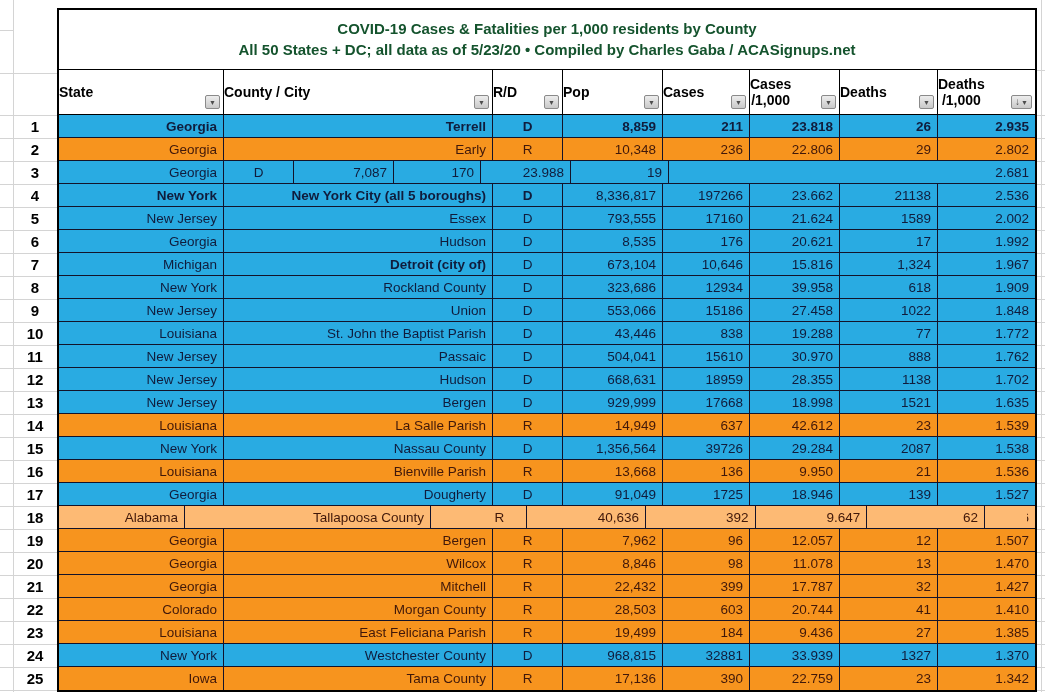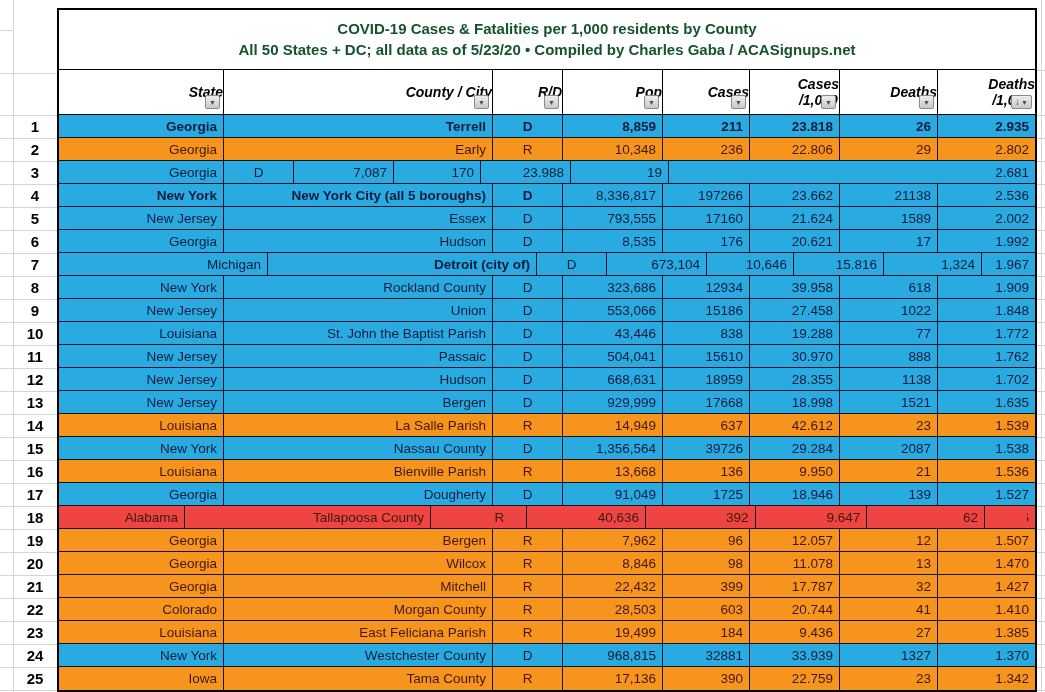--- a/index.html
+++ b/index.html
@@ -34,21 +34,21 @@
   }
   #title-block .tline{
     font-size:15px;font-weight:bold;color:#14532d;line-height:18px;text-align:center;
   }
   #header-row{
     height:45px;box-sizing:border-box;border-bottom:1px solid #000;
     display:flex;background:#fff;
   }
   .hcell{
     position:relative;box-sizing:border-box;border-right:1px solid #000;
-    display:flex;align-items:center;justify-content:flex-end;font-style:italic;
+    display:flex;align-items:center;justify-content:flex-start;
   }
   .hcell:last-child{border-right:none;}
   .hlabel{font-size:14px;font-weight:bold;color:#000;text-align:center;line-height:16px;}
   .filter-btn{
     position:absolute;right:3px;bottom:5px;width:15px;height:14px;
     background:linear-gradient(#ededed,#c9c9c9);
     border:1px solid #8a8a8a;border-radius:2px;box-sizing:border-box;
     display:flex;align-items:center;justify-content:center;cursor:pointer;
   }
   .filter-btn .tri{font-size:7px;color:#4d4d4d;line-height:7px;}
@@ -300,21 +300,21 @@
       <div class="trow party-D" style="background: rgb(41, 171, 226);">
         <div class="tcell col0">Georgia</div>
         <div class="tcell col1">Hudson</div>
         <div class="tcell col2 center">D</div>
         <div class="tcell col3">8,535</div>
         <div class="tcell col4">176</div>
         <div class="tcell col5">20.621</div>
         <div class="tcell col6">17</div>
         <div class="tcell col7">1.992</div>
       </div>
-      <div class="trow party-D" style="background: rgb(41, 171, 226); padding-left: 44px;">
+      <div class="trow party-D" style="background: rgb(41, 171, 226);">
         <div class="tcell col0">Michigan</div>
         <div class="tcell col1 bold">Detroit (city of)</div>
         <div class="tcell col2 center">D</div>
         <div class="tcell col3">673,104</div>
         <div class="tcell col4">10,646</div>
         <div class="tcell col5">15.816</div>
         <div class="tcell col6">1,324</div>
         <div class="tcell col7">1.967</div>
       </div>
       <div class="trow party-D" style="background: rgb(41, 171, 226);">
@@ -410,21 +410,21 @@
       <div class="trow party-D" style="background: rgb(41, 171, 226);">
         <div class="tcell col0">Georgia</div>
         <div class="tcell col1">Dougherty</div>
         <div class="tcell col2 center">D</div>
         <div class="tcell col3">91,049</div>
         <div class="tcell col4">1725</div>
         <div class="tcell col5">18.946</div>
         <div class="tcell col6">139</div>
         <div class="tcell col7">1.527</div>
       </div>
-      <div class="trow party-R" style="background: #ef4444; gap: 42px;">
+      <div class="trow party-R" style="background: #fdba74; gap: 42px;">
         <div class="tcell col0">Alabama</div>
         <div class="tcell col1">Tallapoosa County</div>
         <div class="tcell col2 center">R</div>
         <div class="tcell col3">40,636</div>
         <div class="tcell col4">392</div>
         <div class="tcell col5">9.647</div>
         <div class="tcell col6">62</div>
         <div class="tcell col7">1.526</div>
       </div>
       <div class="trow party-R" style="background: rgb(247, 148, 30);">

